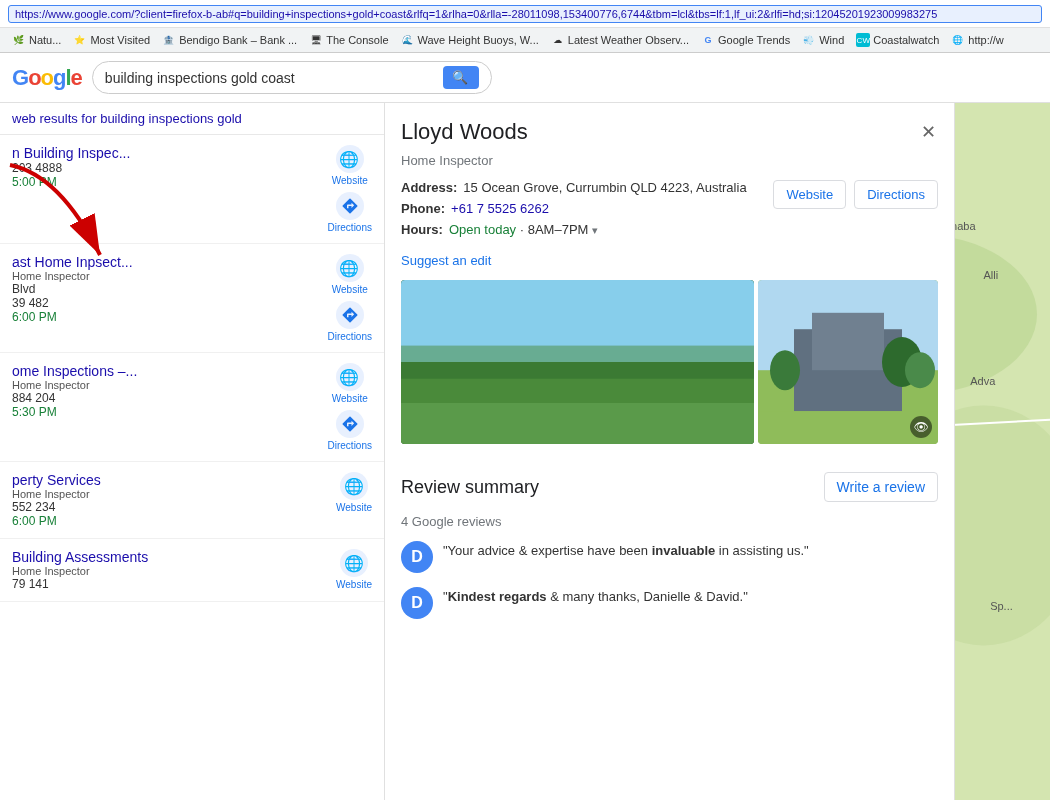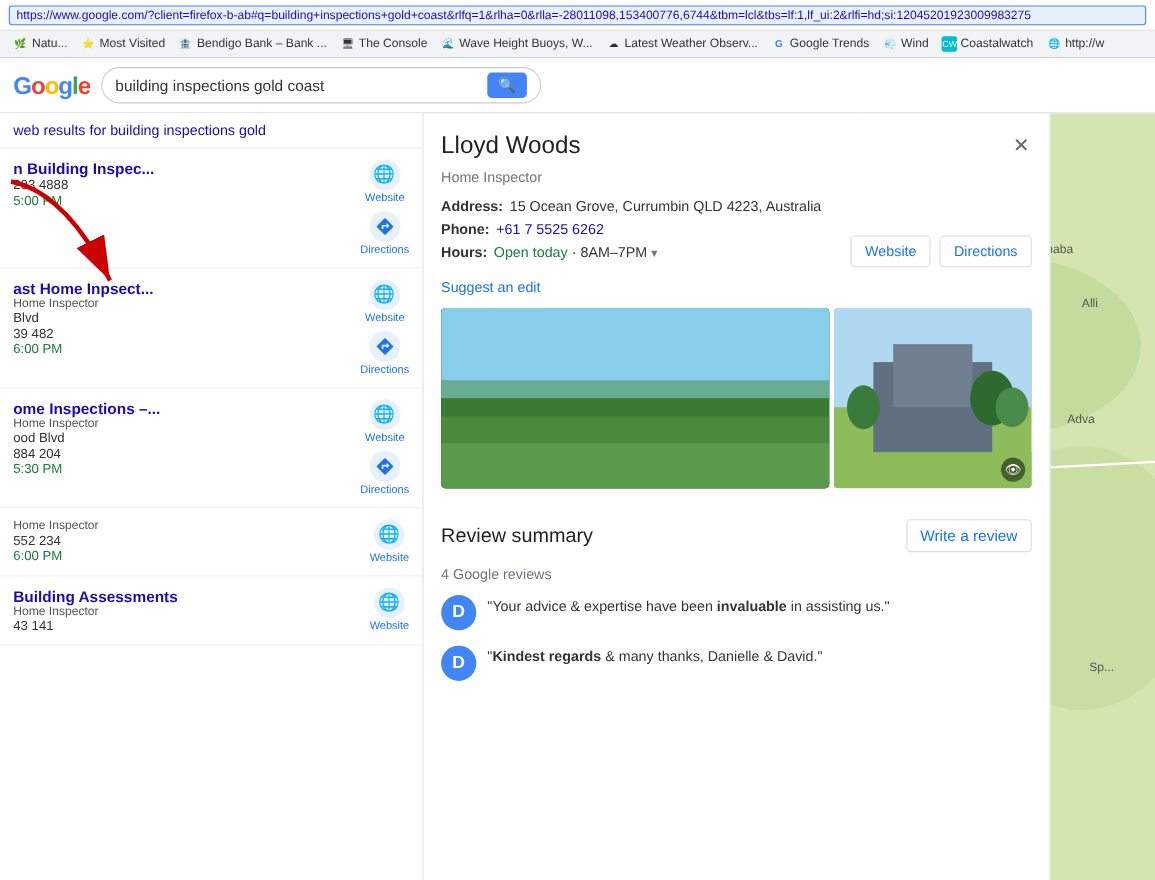--- a/index.html
+++ b/index.html
@@ -28,21 +28,21 @@
     
     .main-layout { display: flex; height: calc(800px - 28px - 24px - 44px); }
 
     
     .results-panel { width: 385px; border-right: 1px solid #e0e0e0; overflow-y: auto; background: #fff; flex-shrink: 0; }
     .results-header { padding: 8px 12px; font-size: 13px; color: #545454; border-bottom: 1px solid #e8e8e8; }
     .results-header span { color: #1a0dab; }
 
     .result-item { padding: 10px 12px; border-bottom: 1px solid #f0f0f0; display: flex; align-items: flex-start; gap: 8px; }
     .result-info { flex: 1; }
-    .result-name { font-size: 14px; color: #1a0dab; font-weight: 700; cursor: pointer; }
+    .result-name { font-size: 14px; color: #1a0dab; font-weight: 400; cursor: pointer; }
     .result-sub { font-size: 11px; color: #545454; }
     .result-detail { font-size: 12px; color: #333; }
     .result-hours { font-size: 12px; color: #188038; }
     .result-actions { display: flex; flex-direction: column; gap: 6px; align-items: center; }
     .action-btn { display: flex; flex-direction: column; align-items: center; gap: 2px; cursor: pointer; }
     .action-icon { width: 28px; height: 28px; border-radius: 50%; display: flex; align-items: center; justify-content: center; }
     .action-icon.globe { background: #e8f0fe; color: #1a73e8; font-size: 16px; }
     .action-icon.dir { background: #e8f0fe; color: #1a73e8; font-size: 14px; }
     .action-label { font-size: 10px; color: #1a73e8; }
 
@@ -55,21 +55,21 @@
 
     
     .map-bg { position: absolute; top: 0; left: 0; right: 0; bottom: 0; background: #e8f0d8; }
 
     
     .detail-card { position: absolute; top: 0; left: 0; width: 570px; background: #fff; border-right: 1px solid #e0e0e0; height: 100%; overflow-y: auto; z-index: 10; }
     .detail-header { display: flex; justify-content: space-between; align-items: flex-start; padding: 16px 16px 8px; }
     .detail-title { font-size: 22px; font-weight: 400; color: #202124; }
     .close-btn { background: none; border: none; font-size: 18px; color: #666; cursor: pointer; padding: 2px; }
     .detail-category { font-size: 13px; color: #70757a; padding: 0 16px 12px; }
-    .detail-info-row { display: flex; justify-content: space-between; align-items: flex-end; padding: 0 16px 10px; }
+    .detail-info-row { display: flex; justify-content: space-between; align-items: flex-start; padding: 0 16px 10px; }
     .detail-info-left { flex: 1; }
     .detail-field { display: flex; gap: 6px; margin-bottom: 6px; font-size: 13px; }
     .detail-field-label { font-weight: bold; color: #333; white-space: nowrap; }
     .detail-field-value { color: #333; }
     .detail-field-value .hours-open { color: #188038; }
     .detail-field-value .hours-time { color: #333; }
     .hours-caret { color: #70757a; font-size: 11px; cursor: pointer; }
     .detail-buttons { display: flex; gap: 8px; margin-left: 12px; }
     .detail-btn { padding: 6px 12px; border: 1px solid #dadce0; border-radius: 4px; font-size: 13px; color: #1a73e8; background: #fff; cursor: pointer; white-space: nowrap; }
     .suggest-edit { padding: 0 16px 12px; }
@@ -223,21 +223,20 @@
           </div>
           <span class="action-label">Directions</span>
         </div>
       </div>
     </div>
 
     <div class="result-item">
       <div class="result-info">
         <div class="result-name">ome Inspections –...</div>
         <div class="result-sub">Home Inspector</div>
-        <div class="result-detail">ood Blvd</div>
         <div class="result-detail">884 204</div>
         <div class="result-hours">5:30 PM</div>
       </div>
       <div class="result-actions">
         <div class="action-btn">
           <div class="action-icon globe">🌐</div>
           <span class="action-label">Website</span>
         </div>
         <div class="action-btn">
           <div class="action-icon dir">
@@ -245,37 +244,38 @@
                 <path d="M21.71 11.29l-9-9a1 1 0 00-1.42 0l-9 9a1 1 0 000 1.42l9 9a1 1 0 001.42 0l9-9a1 1 0 000-1.42zM14 14.5V12h-4v3H8v-4a1 1 0 011-1h5V7.5l3.5 3.5-3.5 3.5z"></path>
               </svg>
           </div>
           <span class="action-label">Directions</span>
         </div>
       </div>
     </div>
 
     <div class="result-item">
       <div class="result-info">
+        <div class="result-name">perty Services</div>
         <div class="result-sub">Home Inspector</div>
         <div class="result-detail">552 234</div>
         <div class="result-hours">6:00 PM</div>
       </div>
       <div class="result-actions">
         <div class="action-btn">
           <div class="action-icon globe">🌐</div>
           <span class="action-label">Website</span>
         </div>
       </div>
     </div>
 
     <div class="result-item">
       <div class="result-info">
         <div class="result-name">Building Assessments</div>
         <div class="result-sub">Home Inspector</div>
-        <div class="result-detail">43 141</div>
+        <div class="result-detail">79 141</div>
       </div>
       <div class="result-actions">
         <div class="action-btn">
           <div class="action-icon globe">🌐</div>
           <span class="action-label">Website</span>
         </div>
       </div>
     </div>
 
     <div style="height:20px;"></div>

